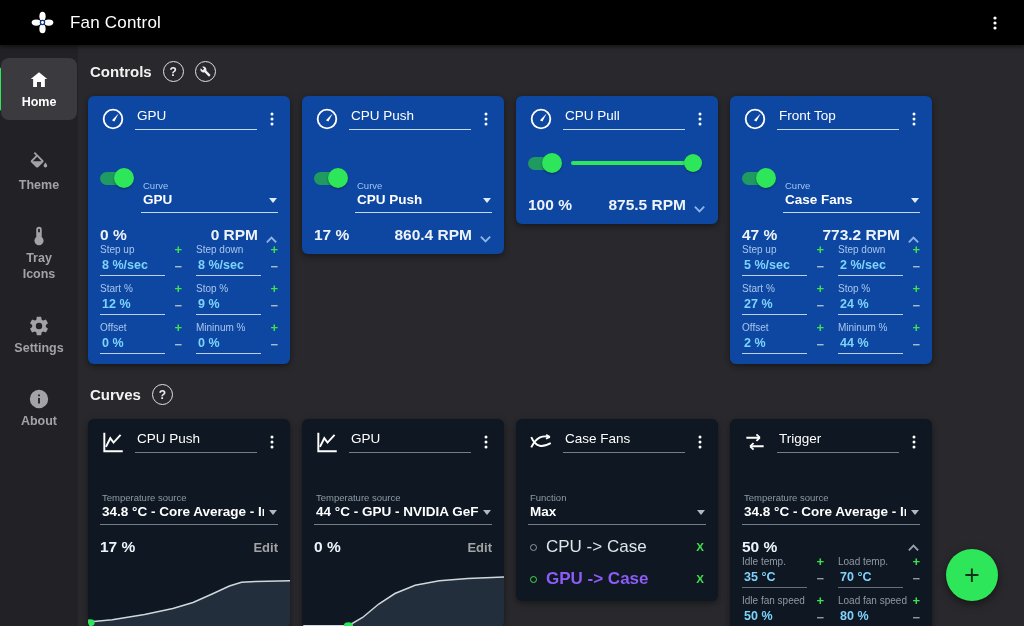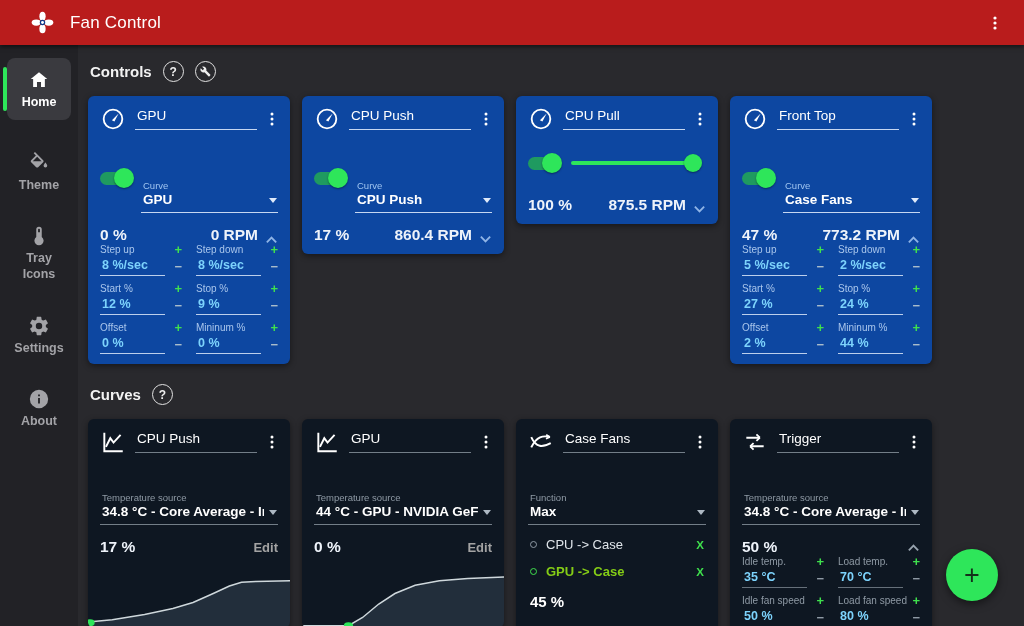--- a/index.html
+++ b/index.html
@@ -1,34 +1,34 @@
 <!DOCTYPE html>
 <html><head>
 <meta charset="utf-8">
 <style>
   * { margin:0; padding:0; box-sizing:border-box; }
   html,body { width:1024px; height:626px; overflow:hidden; background:#29292d;
     font-family:"Liberation Sans", sans-serif; color:#fff; }
 
   
   .appbar { position:absolute; top:0; left:0; width:1024px; height:45px;
-    background:#b91c1c; display:flex; align-items:center; padding:0 18px 0 30px;
+    background:#000000; display:flex; align-items:center; padding:0 18px 0 30px;
     box-shadow:0 2px 4px rgba(0,0,0,.5); z-index:10; }
   .appbar .logo { width:25px; height:25px; display:flex; }
   .appbar .title { font-size:17px; font-weight:500; margin-left:15px; letter-spacing:.2px; }
   .appbar .menu { margin-left:auto; display:flex; padding:4px; cursor:pointer; }
 
   
   .sidebar { position:absolute; top:45px; left:0; width:78px; bottom:0;
     background:#222226; display:flex; flex-direction:column; align-items:center; }
   .sitem { display:flex; flex-direction:column; align-items:center; gap:4px;
     color:#a3a3a7; font-size:12.5px; font-weight:600; margin-top:32px;
     text-align:center; line-height:1.25; width:58px; cursor:pointer; }
   .sitem svg { width:22px; height:22px; }
-  .sitem.active { background:#3a3a3f; border-radius:8px; width:64px;
+  .sitem.active { background:#3a3a3f; border-radius:8px; width:76px;
     padding:11px 0 9px; margin-top:13px; color:#fff; position:relative; }
   .sitem.active::before { content:""; position:absolute; left:-4px; top:9px; bottom:9px;
     width:4px; border-radius:2px; background:#2ee65a; }
 
   
   .main { position:absolute; left:78px; top:45px; right:0; bottom:0; padding:16px 0 0 10px; }
   .sec { display:flex; align-items:center; gap:11px; margin:0 0 14px 2px; }
   .sec .t { font-size:15px; font-weight:700; color:#f2f2f2; }
   .circle-icon { width:21px; height:21px; border:1.6px solid #e2e2e2; border-radius:50%;
     display:flex; align-items:center; justify-content:center; font-size:12px;
@@ -93,22 +93,22 @@
   .slider .thumb { position:absolute; right:-4px; top:-7px; width:18px; height:18px;
     border-radius:50%; background:#2ee65a; box-shadow:0 1px 2px rgba(0,0,0,.4); }
 
   .krow { display:flex; align-items:center; justify-content:space-between; margin-top:13px; }
   .edit { color:#a3a3a3; font-weight:700; font-size:13px; cursor:pointer; }
   .graph { display:block; width:202px; height:60px; margin:12px 0 0 -12px; }
 
   .kitem { display:flex; align-items:center; gap:9px; margin:12px 2px 0; }
   .bullet { width:7px; height:7px; border-radius:50%; border:1.5px solid #8f9aa5; flex:none; }
   .bullet.green { border-color:#3fe04d; }
-  .kitem .ilbl { font-size:13px; color:#dfe5ea; flex:1; }
-  .kitem.bold .ilbl { font-weight:700; color:#84cc16; }
+  .kitem .ilbl { font-size:17px; color:#dfe5ea; flex:1; }
+  .kitem.bold .ilbl { font-weight:700; color:#8b5cf6; }
   .xbtn { color:#3fe04d; font-weight:700; font-size:11.5px; cursor:pointer; }
   .kpct { font-size:15px; font-weight:700; margin:14px 0 14px 2px; }
   .pad-b { padding-bottom:12px; }
 
   .fab { position:absolute; width:52px; height:52px; right:26px; bottom:25px;
     border-radius:50%; background:#2ee65a; color:#14301b; font-size:27px;
     display:flex; align-items:center; justify-content:center; border:none;
     box-shadow:0 3px 8px rgba(0,0,0,.5); cursor:pointer; z-index:20; }
 </style>
 </head>
@@ -566,21 +566,20 @@
       <div class="kitem">
         <span class="bullet"></span>
         <span class="ilbl">CPU -&gt; Case</span>
         <span class="xbtn">X</span>
       </div>
       <div class="kitem bold">
         <span class="bullet green"></span>
         <span class="ilbl">GPU -&gt; Case</span>
         <span class="xbtn">X</span>
       </div>
-      <div class="kpct">45 %</div>
     </section>
 
     <section class="card kcard pad-b">
       <div class="chead">
         <span class="hicon">
           <svg viewBox="0 0 24 24" fill="none" stroke="#fff" stroke-width="1.9">
               <path d="M4 8h12.5"></path>
               <path d="M16.5 8l-3.2-3M16.5 8l-3.2 3" stroke-width="1.7"></path>
               <path d="M20 16H7.5"></path>
               <path d="M7.5 16l3.2-3M7.5 16l3.2 3" stroke-width="1.7"></path>

